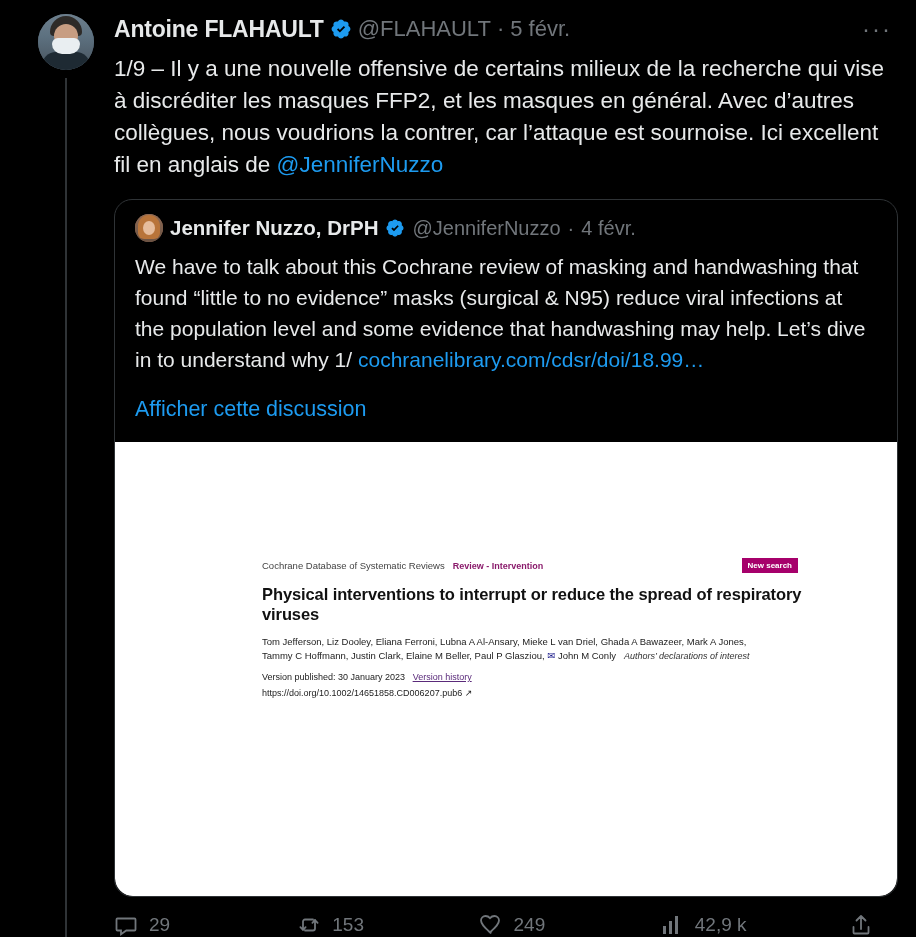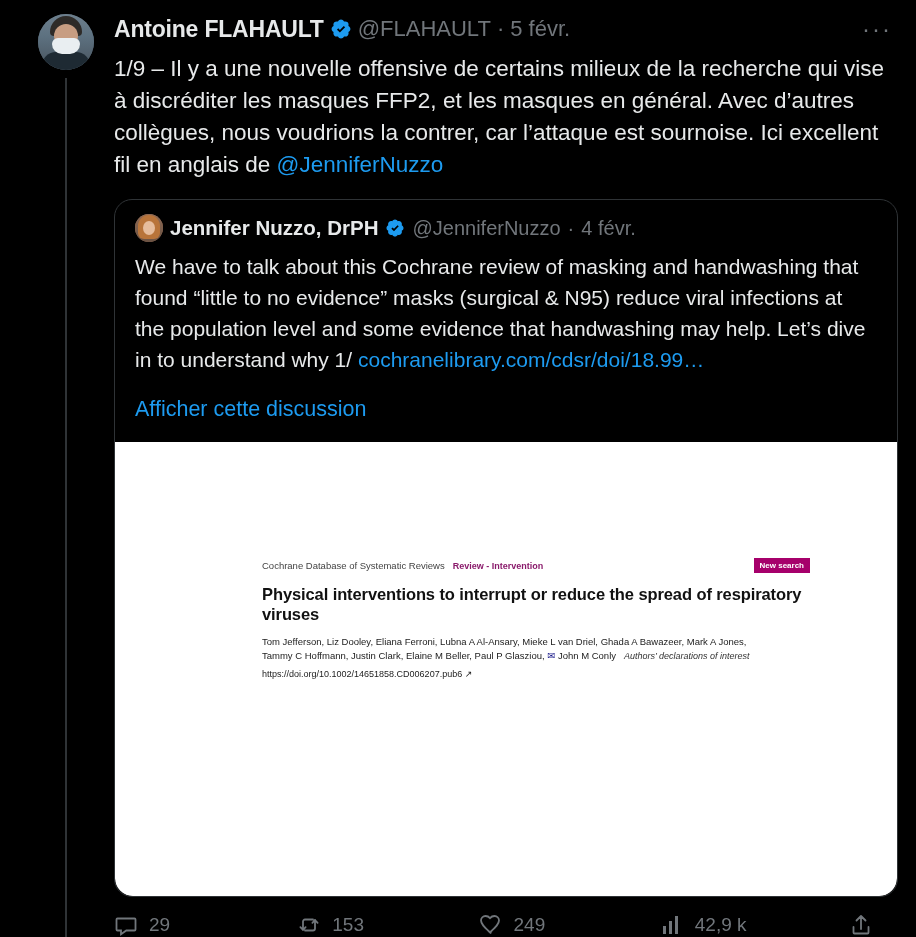--- a/index.html
+++ b/index.html
@@ -235,21 +235,21 @@
     align-items: baseline;
     gap: 8px;
   }
   .paper-kicker .review {
     color: #8a1a6b;
     font-weight: bold;
     font-size: 9px;
   }
   .new-search {
     position: absolute;
-    right: 0;
+    right: 12px;
     top: -2px;
     background: #a6006b;
     color: #fff;
     font-size: 8px;
     font-weight: bold;
     padding: 3px 6px;
   }
   .paper-title {
     margin-top: 13px;
     font-size: 16.5px;
@@ -377,20 +377,23 @@
             <span class="review">Review - Intervention</span>
             <span class="new-search">New search</span>
           </div>
           <div class="paper-title">Physical interventions to interrupt or reduce the spread of respiratory viruses</div>
           <div class="paper-authors">
             <div>Tom Jefferson, Liz Dooley, Eliana Ferroni, Lubna A Al-Ansary, Mieke L van Driel, Ghada A Bawazeer, Mark A Jones,</div>
             <div>
               <span>Tammy C Hoffmann, Justin Clark, Elaine M Beller, Paul P Glasziou, </span><span class="envelope">✉</span> <span>John M Conly</span> &nbsp; <span class="decl">Authors’ declarations of interest</span>
             </div>
           </div>
+          <div class="paper-meta">
+            <span>Version published: 30 January 2023</span> &nbsp; <span class="vh">Version history</span>
+          </div>
           <div class="paper-doi">
             <span>https://doi.org/10.1002/14651858.CD006207.pub6</span> <span>↗</span>
           </div>
         </div>
       </div>
     </div>
 
     <div class="actions">
 
       <div class="action a-reply">

